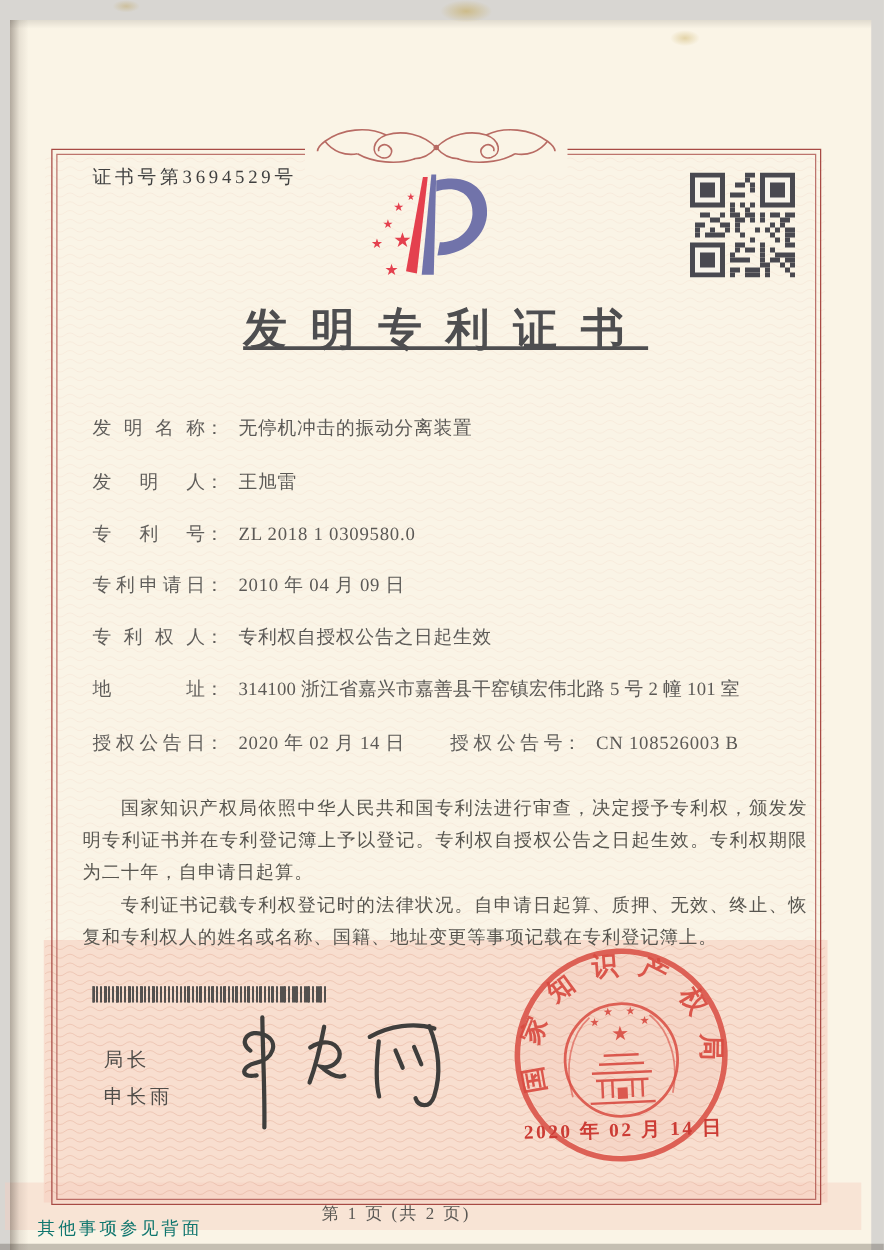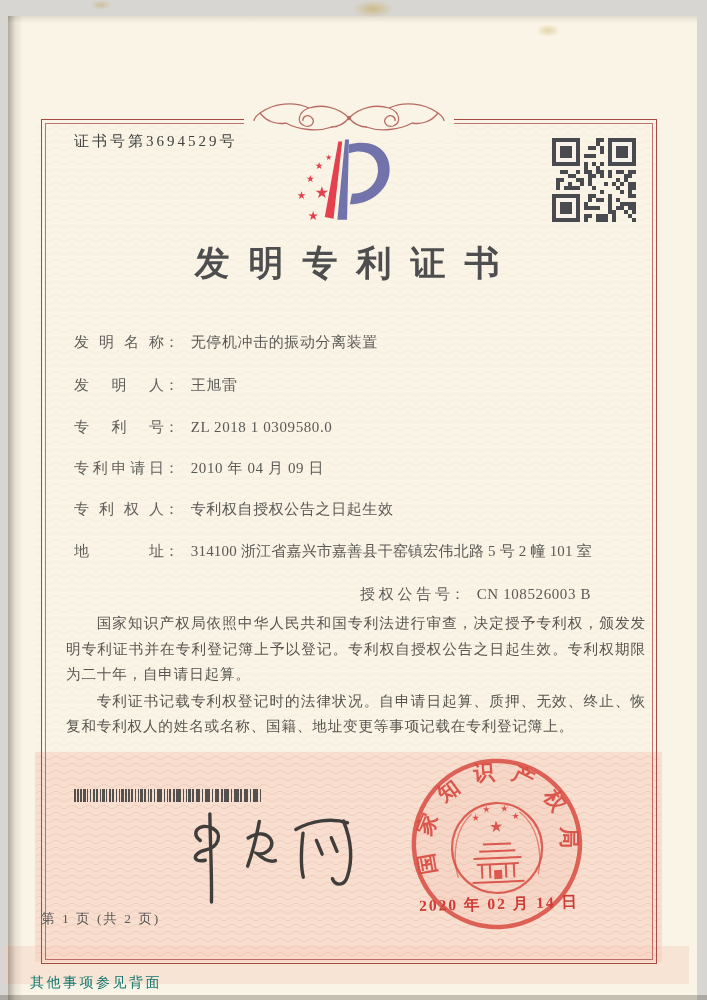--- a/index.html
+++ b/index.html
@@ -20,41 +20,41 @@
   .frame-outer{position:absolute;left:41px;top:119px;width:614px;height:843px;
     border:1.6px solid var(--border_red);z-index:3;}
   .frame-inner{position:absolute;inset:3px;border:1px solid var(--border_red);opacity:.75;}
   .ornament{position:absolute;left:244px;top:98px;width:210px;height:40px;
     background:var(--paper);z-index:4;display:flex;align-items:center;justify-content:center;}
   .content{position:absolute;inset:0;z-index:5;color:var(--text_body);}
   .cert-no{position:absolute;left:74px;top:132px;font-size:15px;letter-spacing:3px;color:#404040;}
   .logo{position:absolute;left:290px;top:134px;width:116px;height:104px;}
   .qr-box{position:absolute;left:552px;top:138px;width:84px;height:84px;}
   .doc-title{position:absolute;left:0;top:240px;width:694px;text-align:center;
-    font-size:35px;font-weight:600;letter-spacing:19px;text-indent:19px;color:#4e4e50;}
+    font-size:35px;font-weight:600;letter-spacing:19px;text-indent:19px;color:#4e4e50;text-decoration:underline;}
   .frow{position:absolute;left:74px;font-size:15px;white-space:nowrap;color:#5f5d5a;}
   .flabel{display:inline-block;width:90px;text-align:justify;text-align-last:justify;
     vertical-align:bottom;color:#605e5b;}
   .colon::after{content:"：";}
   .fvalue{margin-left:8px;letter-spacing:.6px;color:#5b5956;}
   .frow2{position:absolute;left:360px;top:585px;font-size:15px;white-space:nowrap;color:#5f5d5a;}
-  .paras{position:absolute;left:66px;top:611px;width:580px;}
+  .paras{position:absolute;left:66px;top:635px;width:580px;}
   .paras p{margin:0 0 1px 0;text-indent:2.1em;font-size:14.6px;line-height:25.5px;
     letter-spacing:.8px;text-align:justify;color:#57554f;}
   .barcode{position:absolute;left:74px;top:789px;width:187px;height:13px;opacity:.88;
     background:
       repeating-linear-gradient(90deg,#3e3e3e 0 1.4px,transparent 1.4px 3.2px),
       repeating-linear-gradient(90deg,#3e3e3e 0 2.2px,transparent 2.2px 9.5px);}
   .signer{position:absolute;left:83px;top:834px;font-size:15.5px;letter-spacing:3px;
     line-height:29px;color:#4f4d49;}
   .sig-svg{position:absolute;left:165px;top:803px;transform:rotate(-3deg);}
   .seal{position:absolute;left:400px;top:756px;transform:rotate(-2.5deg);}
   .seal-date{position:absolute;left:414px;top:894px;width:170px;text-align:center;
     font-size:15.5px;letter-spacing:2px;color:#cc3c35;transform:rotate(-1.5deg);font-weight:600;}
-  .page-info{position:absolute;left:41px;top:910px;width:552px;
+  .page-info{position:absolute;left:41px;top:962px;width:552px;text-align:center;
     font-size:13.5px;letter-spacing:2px;color:#5a5854;}
   .back-note{position:absolute;left:30px;top:974px;width:614px;text-align:left;
     font-size:14px;letter-spacing:2.5px;color:#0f766e;}
   .edge-left{position:absolute;left:8px;top:16px;width:15px;height:984px;z-index:8;pointer-events:none;
     background:linear-gradient(90deg,rgba(70,58,50,.40),rgba(70,58,50,.10) 50%,transparent);}
   .edge-top{position:absolute;left:8px;top:16px;width:689px;height:7px;z-index:8;pointer-events:none;
     background:linear-gradient(180deg,rgba(0,0,0,.10),transparent);}
   .edge-bottom{position:absolute;left:0;top:995px;width:707px;height:5px;z-index:8;pointer-events:none;
     background:rgba(40,30,25,.25);}
   .stain{position:absolute;z-index:8;pointer-events:none;border-radius:50%;}
@@ -371,32 +371,40 @@
       <span class="fvalue">2010 年 04 月 09 日</span>
     </div>
     <div class="frow" style="top:500px">
       <span class="flabel">专利权人</span><span class="colon"></span>
       <span class="fvalue">专利权自授权公告之日起生效</span>
     </div>
     <div class="frow" style="top:542px">
       <span class="flabel">地址</span><span class="colon"></span>
       <span class="fvalue" style="letter-spacing:.2px">314100 浙江省嘉兴市嘉善县干窑镇宏伟北路 5 号 2 幢 101 室</span>
     </div>
+    <div class="frow" style="top:585px">
+      <span class="flabel">授权公告日</span><span class="colon"></span>
+      <span class="fvalue">2020 年 02 月 14 日</span>
+    </div>
     <div class="frow2">
       <span class="flabel">授权公告号</span><span class="colon"></span>
       <span class="fvalue">CN 108526003 B</span>
     </div>
 
     <div class="paras">
       <p>国家知识产权局依照中华人民共和国专利法进行审查，决定授予专利权，颁发发明专利证书并在专利登记簿上予以登记。专利权自授权公告之日起生效。专利权期限为二十年，自申请日起算。</p>
       <p>专利证书记载专利权登记时的法律状况。自申请日起算、质押、无效、终止、恢复和专利权人的姓名或名称、国籍、地址变更等事项记载在专利登记簿上。</p>
     </div>
 
     <div class="barcode"></div>
 
+    <div class="signer">
+      <div>局长</div>
+      <div>申长雨</div>
+    </div>
 
     <svg class="sig-svg" width="205" height="100" viewBox="0 0 205 100">
       <g stroke="#3f3e3c" stroke-width="3.4" fill="none" stroke-linecap="round">
         <path d="M36,34 C26,26 36,16 48,22 C60,28 54,42 40,44 C28,46 26,56 40,54"></path>
         <path d="M47,8 C46,30 46,66 44,96"></path>
         <path d="M96,18 C92,34 88,48 82,62"></path>
         <path d="M84,34 C94,28 104,30 107,38 C109,46 100,52 92,50 C98,56 104,60 110,58"></path>
         <path d="M132,28 C148,20 168,18 184,24"></path>
         <path d="M139,32 C136,50 135,66 137,76"></path>
         <path d="M180,22 C187,42 187,62 181,78 C177,88 168,86 166,79"></path>

